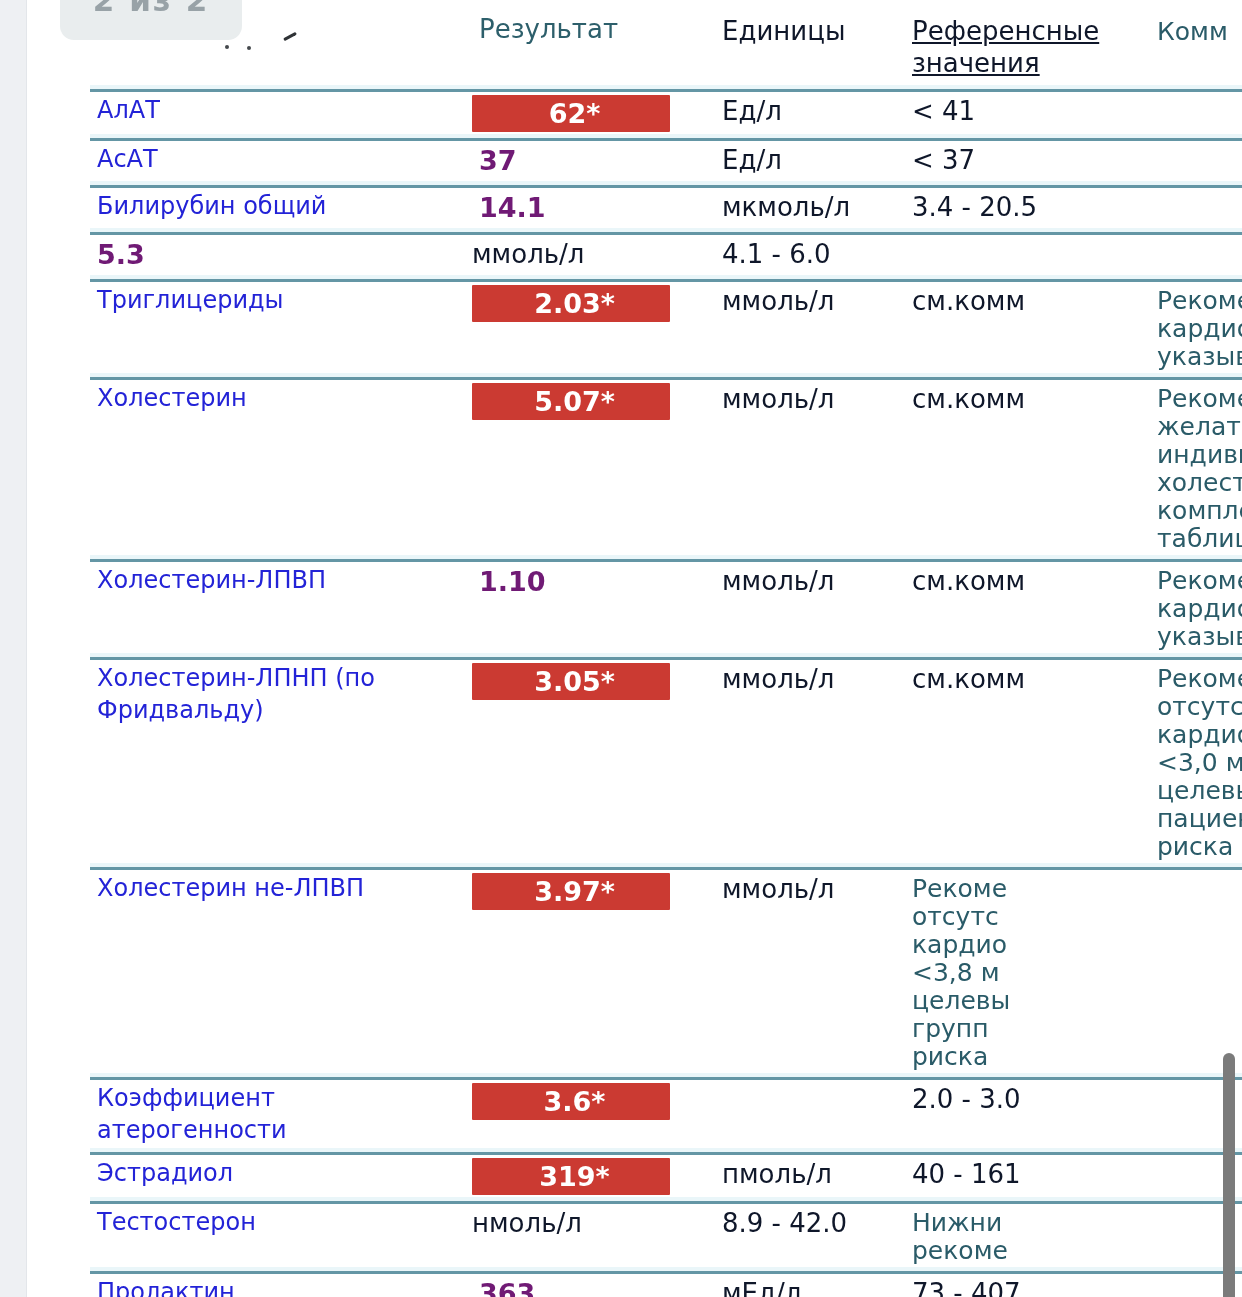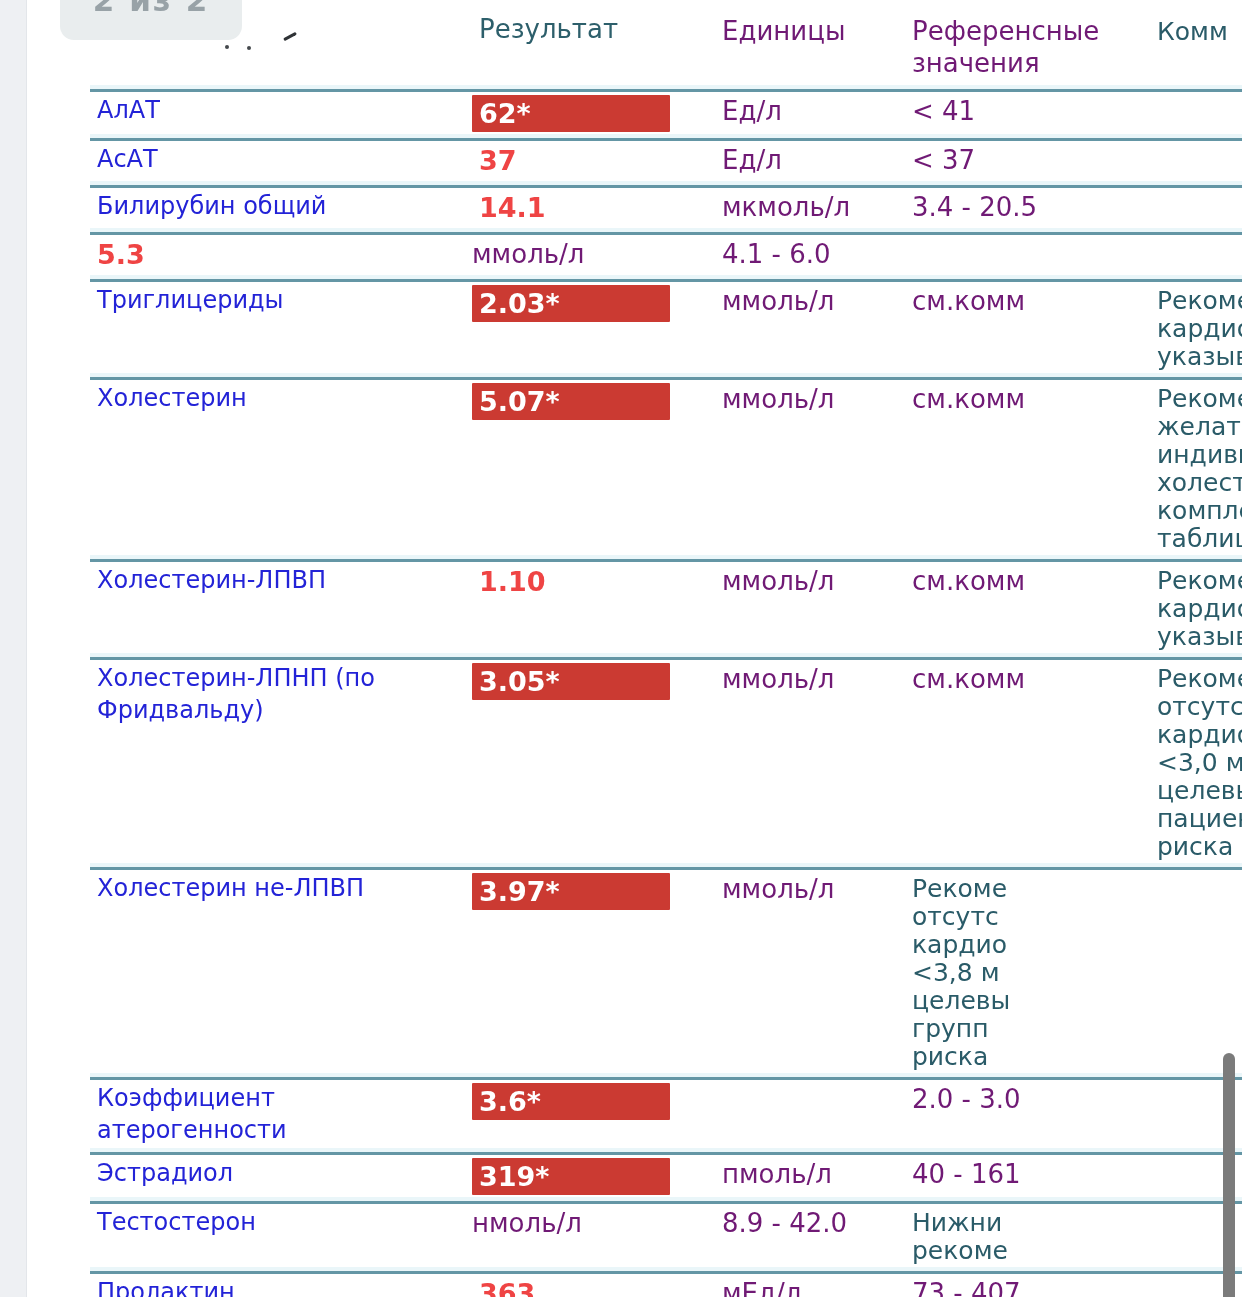--- a/index.html
+++ b/index.html
@@ -5,31 +5,31 @@
   html,body{margin:0;padding:0;}
   body{font-family:"DejaVu Sans", sans-serif;}
   .page{position:relative;width:1242px;height:1297px;background:#ffffff;overflow:hidden;}
   .left-stripe{position:absolute;left:0;top:0;width:26px;height:1297px;background:#eef0f3;border-right:1px solid #e3e6ea;z-index:1;}
   .content{position:relative;margin-left:90px;z-index:0;}
   .grid{display:grid;grid-template-columns:382px 250px 190px 245px 1fr;align-items:start;}
   .sep{height:7px;background:linear-gradient(to bottom,#eaf6f9 0 4px,#6496a5 4px 7px);}
   
   .header-row{padding-top:14px;padding-bottom:6px;color:#2d5f6b;font-size:26px;line-height:30px;}
   .hcell{padding-left:7px;}
-  .hcell.ref{padding-left:0;padding-right:20px;}
+  .hcell.ref{padding-left:0;padding-right:20px;text-decoration:underline;}
   .hcell.units,.hcell.comment{padding-left:0;}
   .hcell.comment{white-space:nowrap;}
   
   .row{padding-top:2px;padding-bottom:2px;min-height:36px;}
   .cell{overflow:visible;}
   .name{color:#2323d7;font-size:24px;line-height:32px;padding-left:7px;padding-right:32px;}
   .result-wrap{padding-top:1px;}
-  .result-text{display:inline-block;color:#ef4444;font-weight:bold;font-size:27px;line-height:33px;padding-left:7px;}
-  .result-text.flagged{background:#cb3a32;color:#ffffff;width:198px;box-sizing:border-box;height:37px;line-height:37px;border-radius:1px;}
-  .units,.ref{color:#701a75;font-size:26px;line-height:32px;padding-top:1px;}
+  .result-text{display:inline-block;color:#701a75;font-weight:bold;font-size:27px;line-height:33px;padding-left:7px;}
+  .result-text.flagged{background:#cb3a32;color:#ffffff;width:198px;box-sizing:border-box;height:37px;line-height:37px;border-radius:1px;text-align:center;}
+  .units,.ref{color:#0f172a;font-size:26px;line-height:32px;padding-top:1px;}
   .ref{padding-right:20px;}
   .comment{color:#2a5b68;font-size:25px;padding-top:3px;white-space:nowrap;}
   .cline{line-height:28px;}
   
   .badge{position:absolute;left:60px;top:-18px;width:182px;height:58px;background:#e9edee;border-radius:14px;display:flex;align-items:center;justify-content:center;z-index:2;}
   .badge span{font-size:31px;font-weight:bold;color:#98a2a7;transform:translateY(-11px);letter-spacing:2px;}
   
   .dot{position:absolute;width:4px;height:4px;background:#44484c;border-radius:50%;z-index:2;}
   .tick{position:absolute;width:14px;height:3px;background:#2f3336;transform:rotate(-28deg);border-radius:2px;z-index:2;}
   

